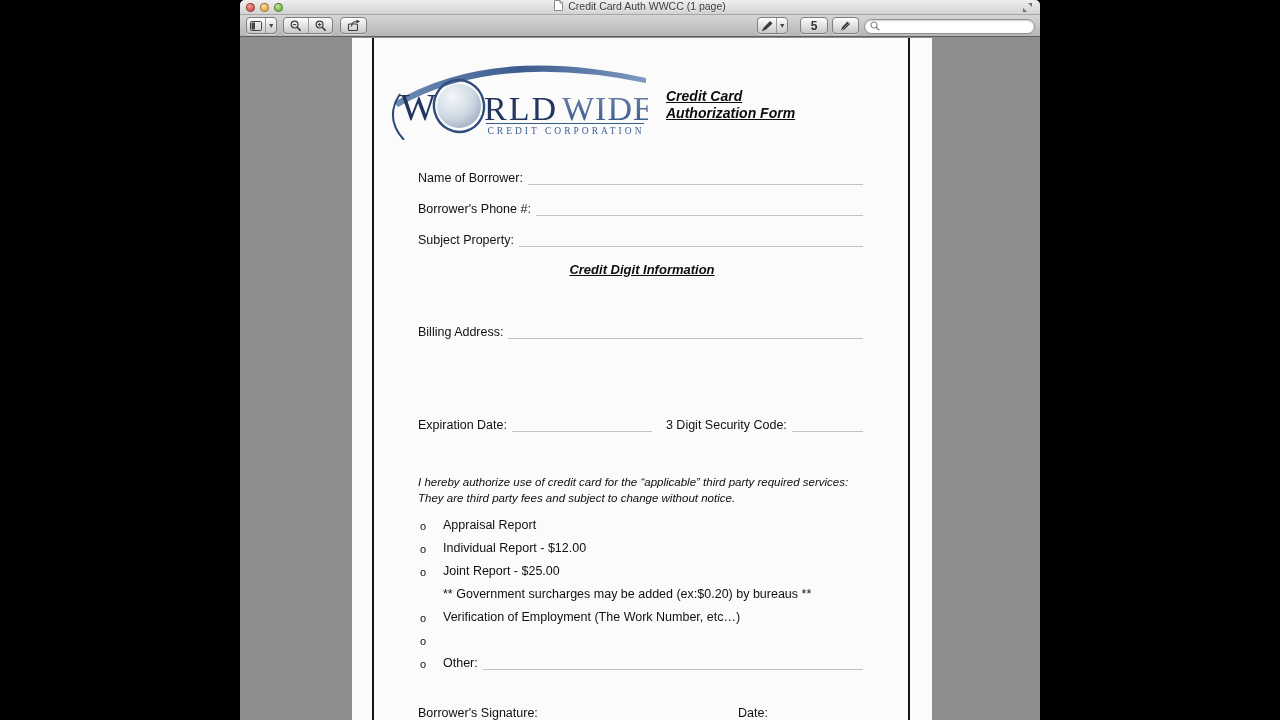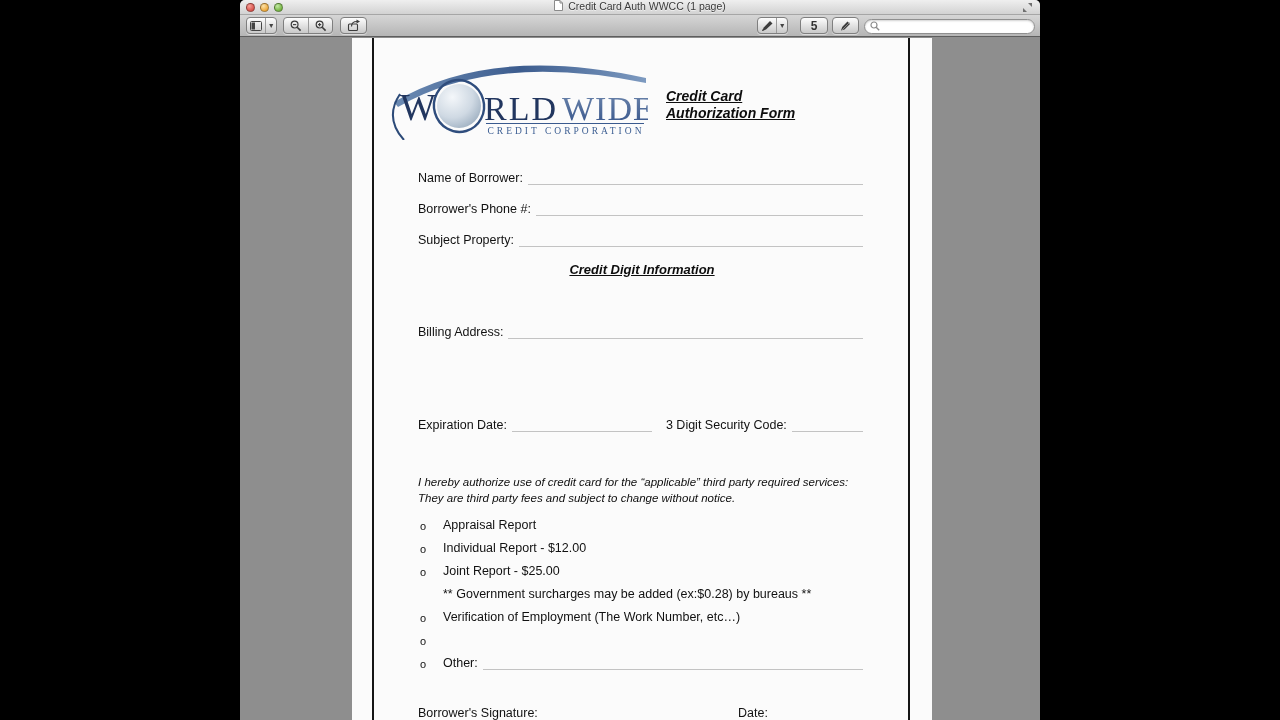--- a/index.html
+++ b/index.html
@@ -252,21 +252,21 @@
         <div class="bullet b1">
           <span class="marker">o</span>
           <span>Individual Report - $12.00</span>
         </div>
         <div class="bullet b2">
           <span class="marker">o</span>
           <span>Joint Report - $25.00</span>
         </div>
         <div class="bullet b3">
           <span class="marker"></span>
-          <span>** Government surcharges may be added (ex:$0.28) by bureaus **</span>
+          <span>** Government surcharges may be added (ex:$0.20) by bureaus **</span>
         </div>
         <div class="bullet b4">
           <span class="marker">o</span>
           <span>Verification of Employment (The Work Number, etc…)</span>
         </div>
         <div class="bullet b5">
           <span class="marker">o</span>
         </div>
         <div class="bullet b6">
           <span class="marker">o</span>

